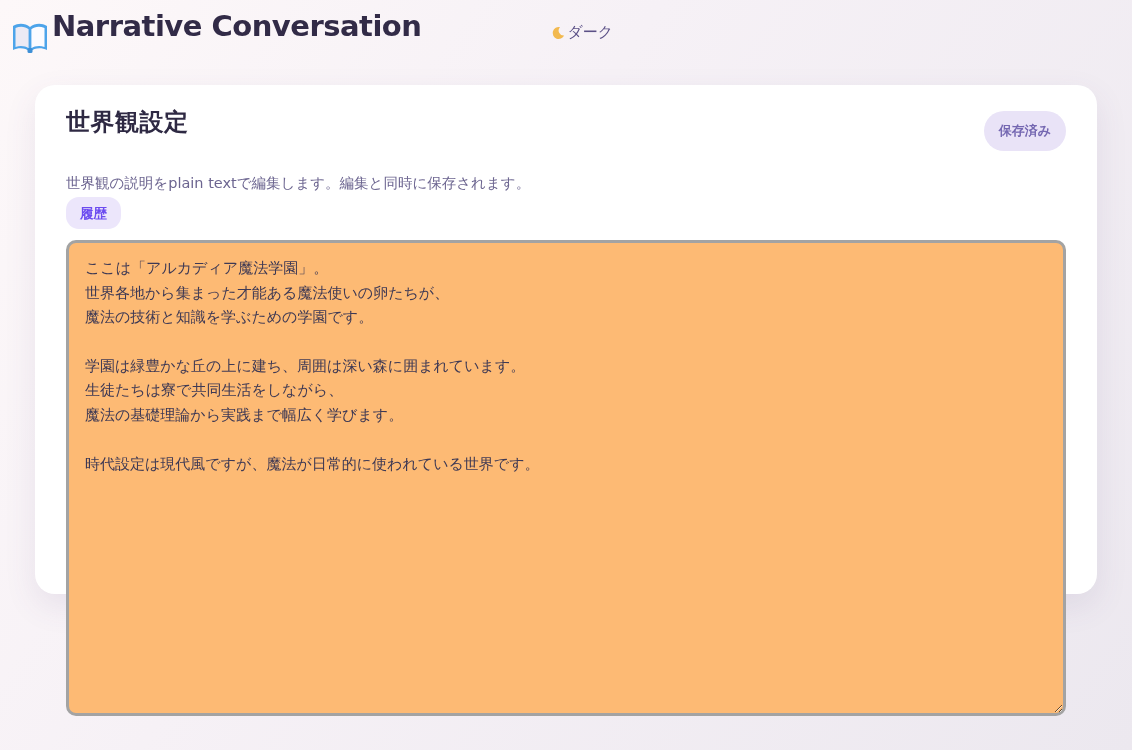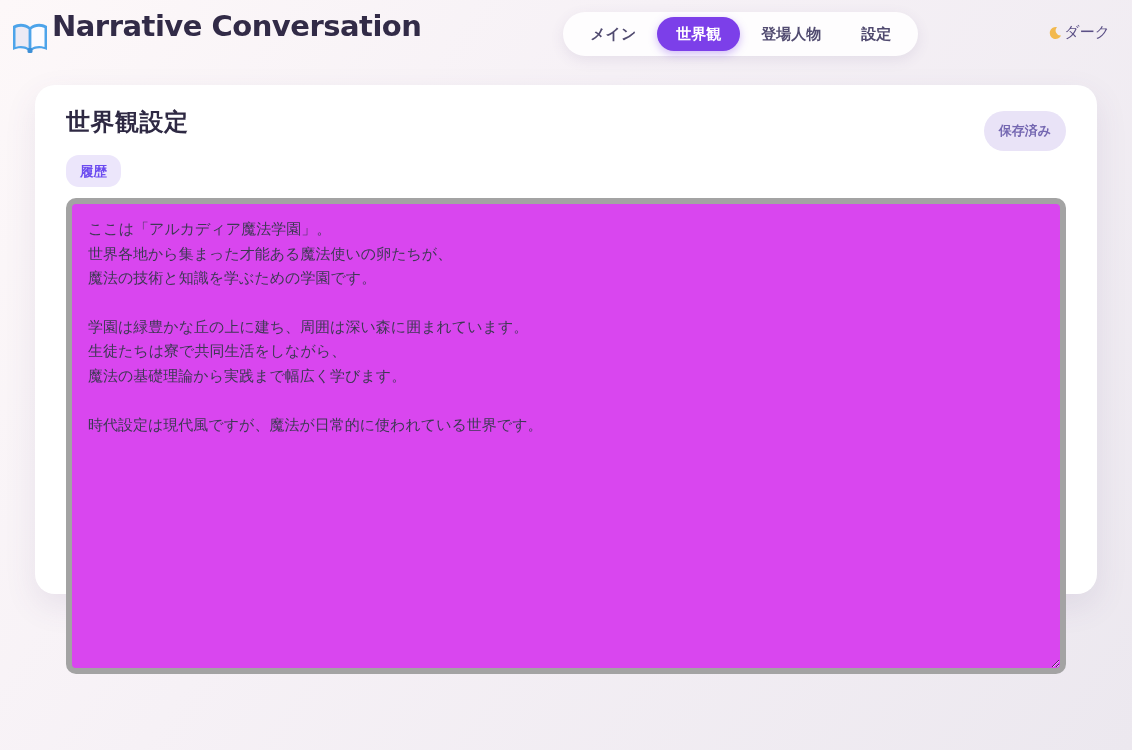--- a/index.html
+++ b/index.html
@@ -122,28 +122,28 @@
     border-radius: 13px;
     margin-top: 4px;
     cursor: pointer;
     line-height: 1.2;
   }
   .editor {
     display: block;
     width: 100%;
     height: 476px;
     margin-top: 11px;
-    border: 6px solid #a3a3a3;
+    border: 3px solid #a3a3a3;
     border-radius: 10px;
     padding: 13px 16px;
     font-family: inherit;
     font-size: 15px;
     line-height: 1.63;
     color: #3e3954;
-    background: #d946ef;
+    background: #fdba74;
     resize: vertical;
     outline: none;
   }
 </style>
 </head>
 <body>
 
 <header class="header">
   <div class="brand">
     <div class="logo">
@@ -152,43 +152,38 @@
         <path d="M5.5 8 C10.5 5.7 15.5 6.6 18.6 9.3 L18.6 28.3 C15.5 26 10.5 25.3 5.5 26.9 Z" fill="#eceaf4"></path>
         <path d="M34.5 8 C29.5 5.7 24.5 6.6 21.4 9.3 L21.4 28.3 C24.5 26 29.5 25.3 34.5 26.9 Z" fill="#fbfbff"></path>
         <rect x="17.5" y="28" width="5" height="5" rx="1.5" fill="#3d8fd6"></rect>
       </svg>
     </div>
     <div class="brand-text">
       <div class="app-title">Narrative Conversation</div>
     </div>
   </div>
 
-  <nav class="tabs">
-    <button class="tab">メイン</button>
-    <button class="tab active">世界観</button>
-    <button class="tab">登場人物</button>
-    <button class="tab">設定</button>
-  </nav>
 
   <button class="theme-toggle">
     <span style="display:flex;">
       <svg width="16" height="16" viewBox="0 0 24 24" aria-hidden="true">
         <path d="M20.5 13.2 A 9 9 0 1 1 10.8 3.2 A 7.4 7.4 0 0 0 20.5 13.2 Z" fill="#f2b94f" transform="rotate(18 12 12)"></path>
       </svg>
     </span>
     <span>ダーク</span>
   </button>
 </header>
 
 <main class="card">
   <div class="card-header">
     <h1 class="panel-title">世界観設定</h1>
     <span class="status-badge">保存済み</span>
   </div>
 
+  <p class="panel-desc">世界観の説明をplain textで編集します。編集と同時に保存されます。</p>
 
   <button class="history-button">履歴</button>
 
   <textarea class="editor" spellcheck="false" style="">ここは「アルカディア魔法学園」。
 世界各地から集まった才能ある魔法使いの卵たちが、
 魔法の技術と知識を学ぶための学園です。
 
 学園は緑豊かな丘の上に建ち、周囲は深い森に囲まれています。
 生徒たちは寮で共同生活をしながら、
 魔法の基礎理論から実践まで幅広く学びます。

